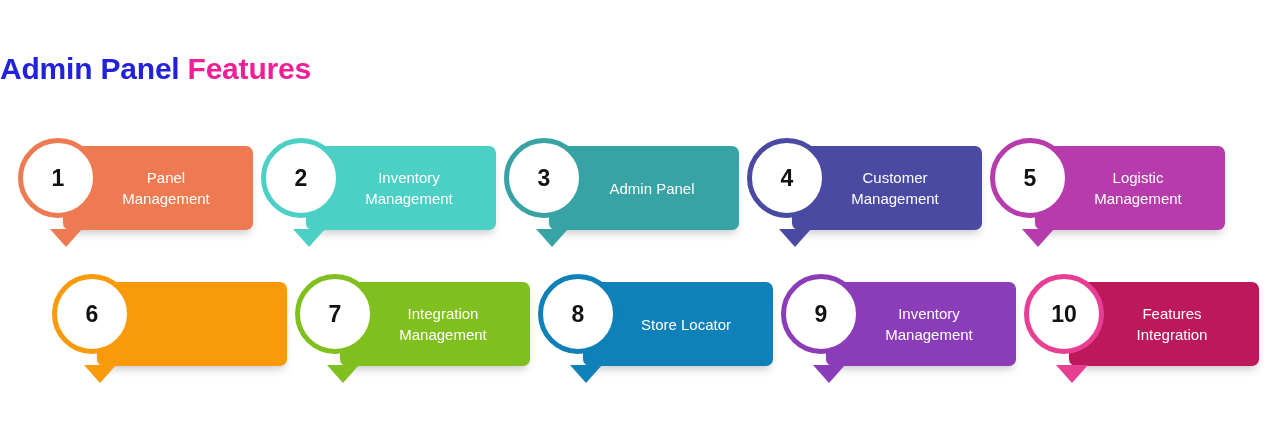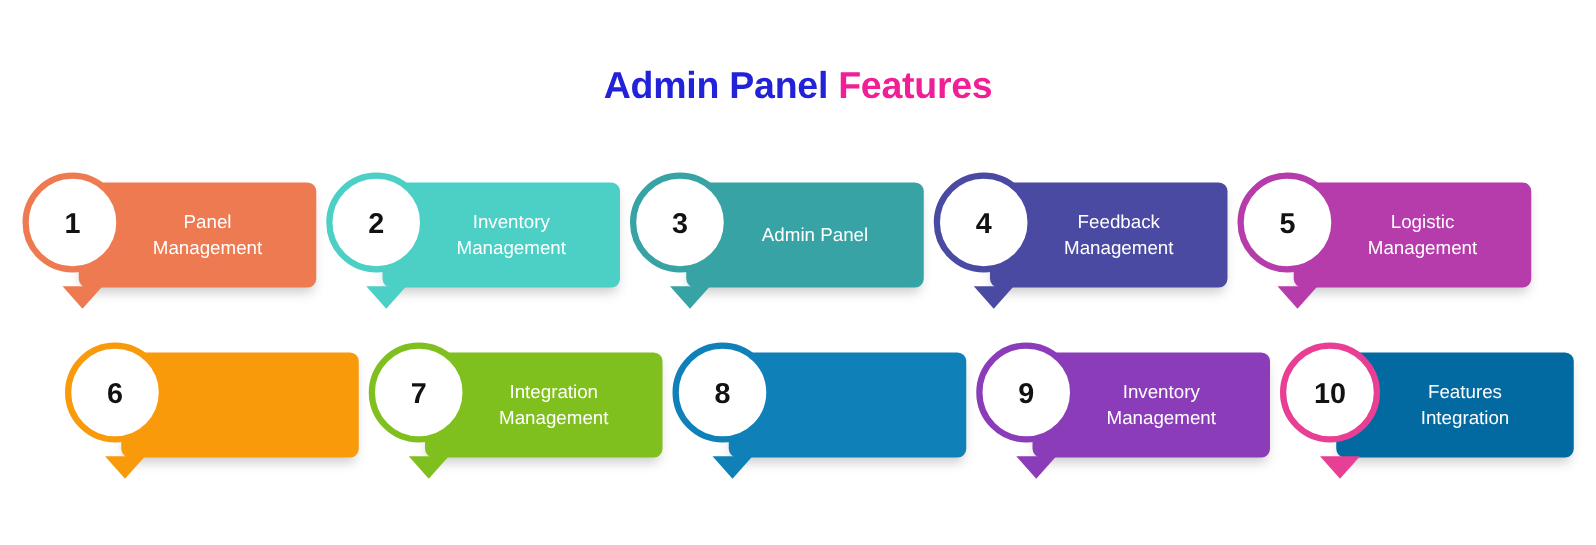--- a/index.html
+++ b/index.html
@@ -20,21 +20,21 @@
     width: 1277px;
     height: 436px;
   }
 
   
   .title {
     position: absolute;
     top: 52px;
     left: 0;
     width: 1277px;
-    text-align: center;
+    text-align: left;
     font-size: 30px;
     font-weight: bold;
     letter-spacing: -0.2px;
     white-space: nowrap;
   }
   .title .t-primary { color: #2222d8; }
   .title .t-accent  { color: #f01f96; }
   .title .t-space   { display: inline-block; width: 8px; }
 
   
@@ -143,21 +143,21 @@
         <div class="card-badge" style="border-color: rgb(56, 163, 164);">
           <span class="card-badge-num">3</span>
         </div>
         <div class="card-label"><span>Admin Panel</span></div>
       </div>
       <div class="card" style="background: rgb(74, 74, 163);">
         <div class="card-tail" style="border-top-color: rgb(74, 74, 163);"></div>
         <div class="card-badge" style="border-color: rgb(74, 74, 163);">
           <span class="card-badge-num">4</span>
         </div>
-        <div class="card-label"><span>Feedback</span><span class="l2">Management</span></div>
+        <div class="card-label"><span>Customer</span><span class="l2">Management</span></div>
       </div>
       <div class="card" style="background: rgb(182, 59, 171);">
         <div class="card-tail" style="border-top-color: rgb(182, 59, 171);"></div>
         <div class="card-badge" style="border-color: rgb(182, 59, 171);">
           <span class="card-badge-num">5</span>
         </div>
         <div class="card-label"><span>Logistic</span><span class="l2">Management</span></div>
       </div>
     </div>
   <div class="row row-2">
@@ -172,29 +172,30 @@
         <div class="card-badge" style="border-color: rgb(128, 192, 30);">
           <span class="card-badge-num">7</span>
         </div>
         <div class="card-label"><span>Integration</span><span class="l2">Management</span></div>
       </div>
       <div class="card" style="background: rgb(15, 128, 184);">
         <div class="card-tail" style="border-top-color: rgb(15, 128, 184);"></div>
         <div class="card-badge" style="border-color: rgb(15, 128, 184);">
           <span class="card-badge-num">8</span>
         </div>
+        <div class="card-label"><span>Store Locator</span></div>
       </div>
       <div class="card" style="background: rgb(139, 60, 185);">
         <div class="card-tail" style="border-top-color: rgb(139, 60, 185);"></div>
         <div class="card-badge" style="border-color: rgb(139, 60, 185);">
           <span class="card-badge-num">9</span>
         </div>
         <div class="card-label"><span>Inventory</span><span class="l2">Management</span></div>
       </div>
-      <div class="card" style="background: #0369a1; justify-content: center;">
+      <div class="card" style="background: #be185d; justify-content: center;">
         <div class="card-tail" style="border-top-color: rgb(232, 63, 148);"></div>
         <div class="card-badge" style="border-color: rgb(232, 63, 148);">
           <span class="card-badge-num">10</span>
         </div>
         <div class="card-label"><span>Features</span><span class="l2">Integration</span></div>
       </div>
     </div>
 
 </div>
 

